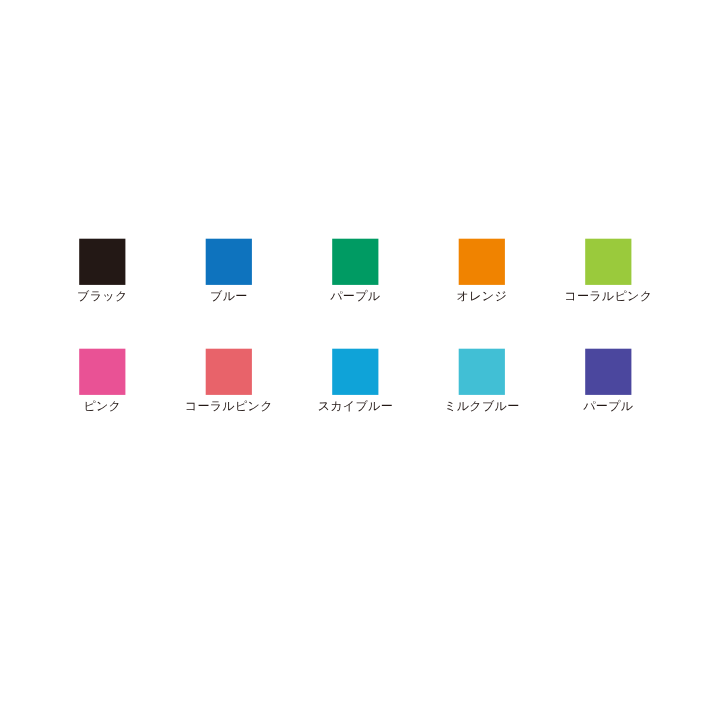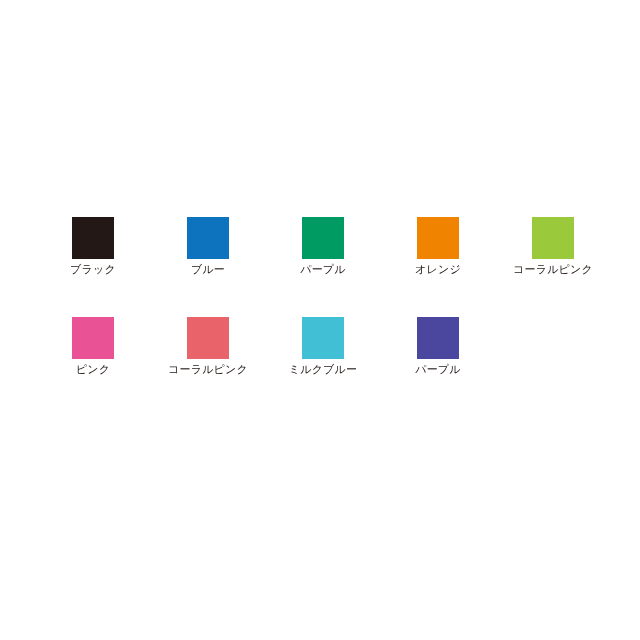--- a/index.html
+++ b/index.html
@@ -89,20 +89,24 @@
       </div>
       <div class="swatch-cell">
         <span class="swatch-chip" style="background-color: rgb(233, 82, 149);"></span>
         <span class="swatch-label">ピンク</span>
       </div>
       <div class="swatch-cell">
         <span class="swatch-chip" style="background-color: rgb(232, 99, 106);"></span>
         <span class="swatch-label">コーラルピンク</span>
       </div>
       <div class="swatch-cell">
+        <span class="swatch-chip" style="background-color: rgb(15, 163, 216);"></span>
+        <span class="swatch-label">スカイブルー</span>
+      </div>
+      <div class="swatch-cell">
         <span class="swatch-chip" style="background-color: rgb(65, 191, 213);"></span>
         <span class="swatch-label">ミルクブルー</span>
       </div>
       <div class="swatch-cell">
         <span class="swatch-chip" style="background-color: rgb(75, 71, 158);"></span>
         <span class="swatch-label">パープル</span>
       </div>
     </div>
 </div>
 

